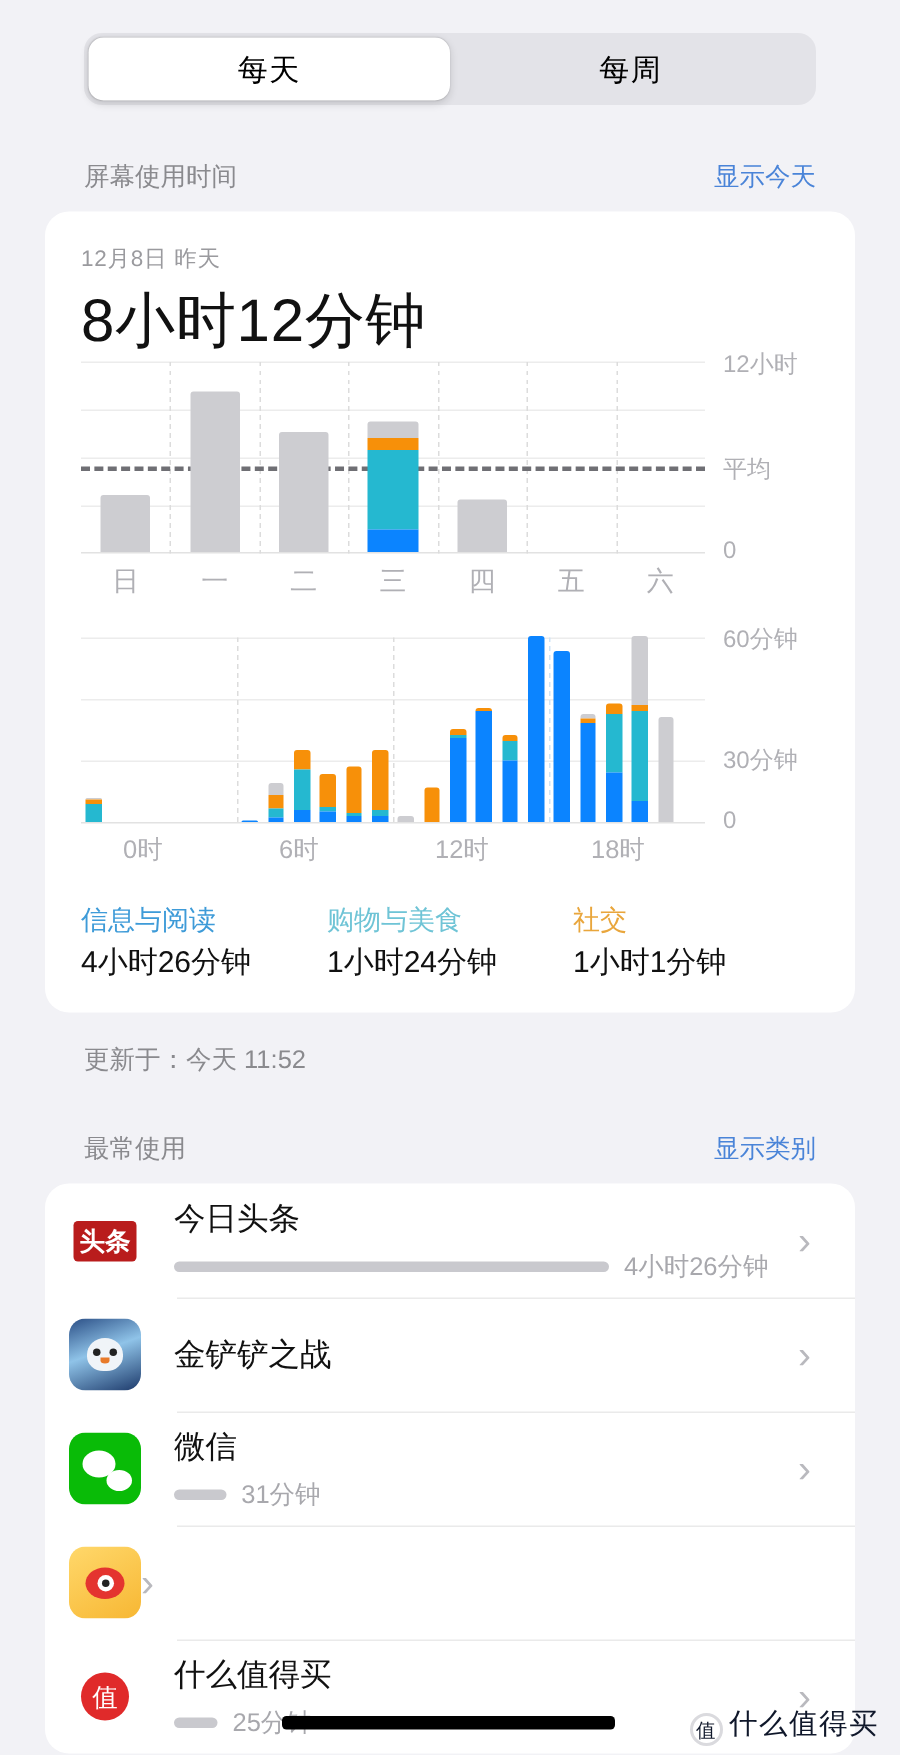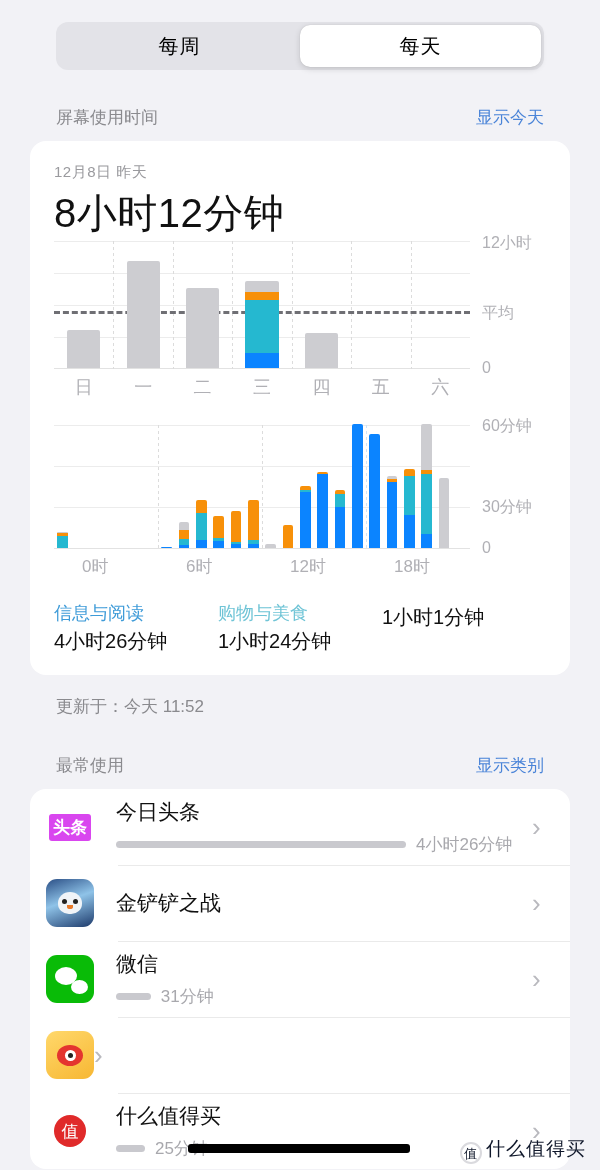--- a/index.html
+++ b/index.html
@@ -100,22 +100,22 @@
               width: 22px; height: 22px; line-height: 19px; text-align: center;
               font-size: 13px; margin-right: 4px; vertical-align: -3px; }
 </style>
 </head>
 <body>
 
 <div class="screen">
 
   <div class="seg-wrap">
     <div class="seg">
+      <div class="seg-item active">每天</div>
       <div class="seg-item">每周</div>
-      <div class="seg-item active">每天</div>
     </div>
   </div>
 
   <div class="sec-head">
     <div class="sec-title">屏幕使用时间</div>
     <div class="sec-action">显示今天</div>
   </div>
 
   <div class="card">
     <div class="card-date">12月8日 昨天</div>
@@ -353,37 +353,38 @@
     <div class="cats" id="category-legend">
         <div class="cat">
           <div class="cat-name" style="color: rgb(62, 155, 216);">信息与阅读</div>
           <div class="cat-time">4小时26分钟</div>
         </div>
         <div class="cat">
           <div class="cat-name" style="color: rgb(111, 196, 214);">购物与美食</div>
           <div class="cat-time">1小时24分钟</div>
         </div>
         <div class="cat">
+          <div class="cat-name" style="color: rgb(233, 166, 60);">社交</div>
           <div class="cat-time">1小时1分钟</div>
         </div>
       </div>
   </div>
 
   <div class="updated">更新于：今天 11:52</div>
 
   <div class="sec-head">
     <div class="sec-title">最常使用</div>
     <div class="sec-action">显示类别</div>
   </div>
 
   <div class="list" id="app-list">
       <div class="row">
         <div class="icon">
           <div style="width:100%;height:100%;background:#fff;display:flex;align-items:center;justify-content:center;">
-            <div style="background:#d946ef;color:#fff;font-size:17px;font-weight:bold;padding:5px 4px;border-radius:3px;line-height:1;">头条</div>
+            <div style="background:#b91c1c;color:#fff;font-size:17px;font-weight:bold;padding:5px 4px;border-radius:3px;line-height:1;">头条</div>
           </div>
         </div>
         <div class="row-body">
           <div class="app-name">今日头条</div>
           <div class="meter-line">
             <div class="meter" style="width: 290px;"></div>
             <div class="app-time">4小时26分钟</div>
           </div>
         </div>
         <div class="chev">›</div>

